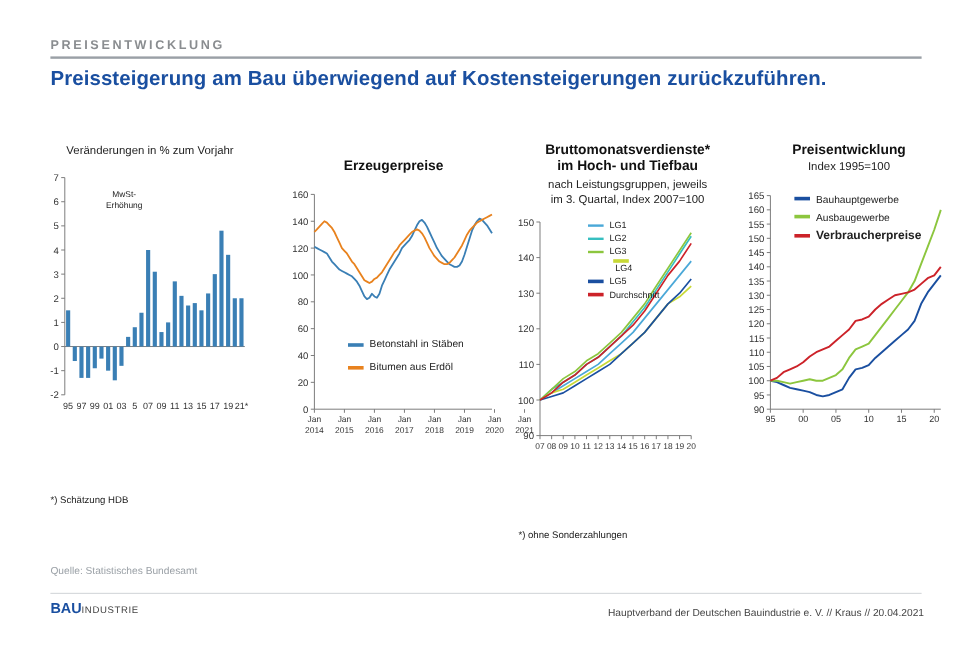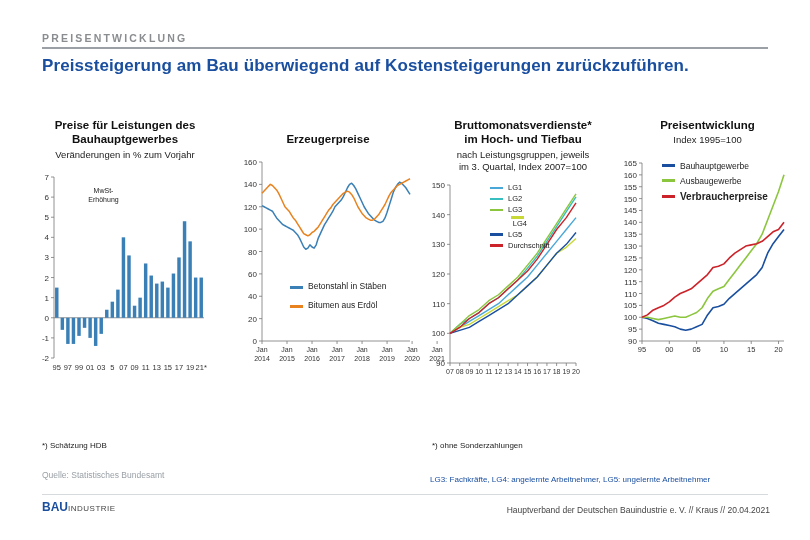--- a/index.html
+++ b/index.html
@@ -43,24 +43,20 @@
   svg{display:block;overflow:visible;}
 </style>
 </head>
 <body>
 
 <div class="eyebrow">PREISENTWICKLUNG</div>
 <div class="eyebrow-rule"></div>
 <div class="headline">Preissteigerung am Bau überwiegend auf Kostensteigerungen zurückzuführen.</div>
 
 <div class="panel" style="left:30px;top:118px;width:190px;">
-  <div class="p-title">
-    <span>Preise für Leistungen des</span><br>
-    <span>Bauhauptgewerbes</span>
-  </div>
   <div class="p-sub">Veränderungen in % zum Vorjahr</div>
   <div class="plot" id="plot1" style="height:250px;margin-top:8px;">
       <svg width="180" height="215">
         <line x1="24" y1="8" x2="24" y2="189" stroke="#777" stroke-width="0.8"></line>
         <line x1="21" y1="189" x2="24" y2="189" stroke="#777" stroke-width="0.8"></line>
         <text x="19" y="192" text-anchor="end" font-size="8" fill="#333" font-family="Liberation Sans">-2</text>
         <line x1="21" y1="168.88888888888889" x2="24" y2="168.88888888888889" stroke="#777" stroke-width="0.8"></line>
         <text x="19" y="171.88888888888889" text-anchor="end" font-size="8" fill="#333" font-family="Liberation Sans">-1</text>
         <line x1="21" y1="148.77777777777777" x2="24" y2="148.77777777777777" stroke="#777" stroke-width="0.8"></line>
         <text x="19" y="151.77777777777777" text-anchor="end" font-size="8" fill="#333" font-family="Liberation Sans">0</text>
@@ -348,17 +344,17 @@
         <div class="legend-row" style="margin-bottom: 5px;">
           <span class="swatch-tall" style="background: rgb(204, 34, 41);"></span>
           <span style="font-size: 10px; font-weight: bold;">Verbraucherpreise</span>
         </div>
       </div>
     </div>
 </div>
 
 <div class="footer-src">Quelle: Statistisches Bundesamt</div>
 <div class="footer-note">
-  <br><span>LG3: Fachkräfte, LG4: angelernte Arbeitnehmer, LG5: ungelernte Arbeitnehmer</span>
+  <br>
 </div>
 <div class="bottom-rule"></div>
 <div class="logo"><span>BAU</span><span class="sub">INDUSTRIE</span></div>
 <div class="footer-right">Hauptverband  der Deutschen Bauindustrie e. V.  //  Kraus  //  20.04.2021</div>
 
 </body></html>

